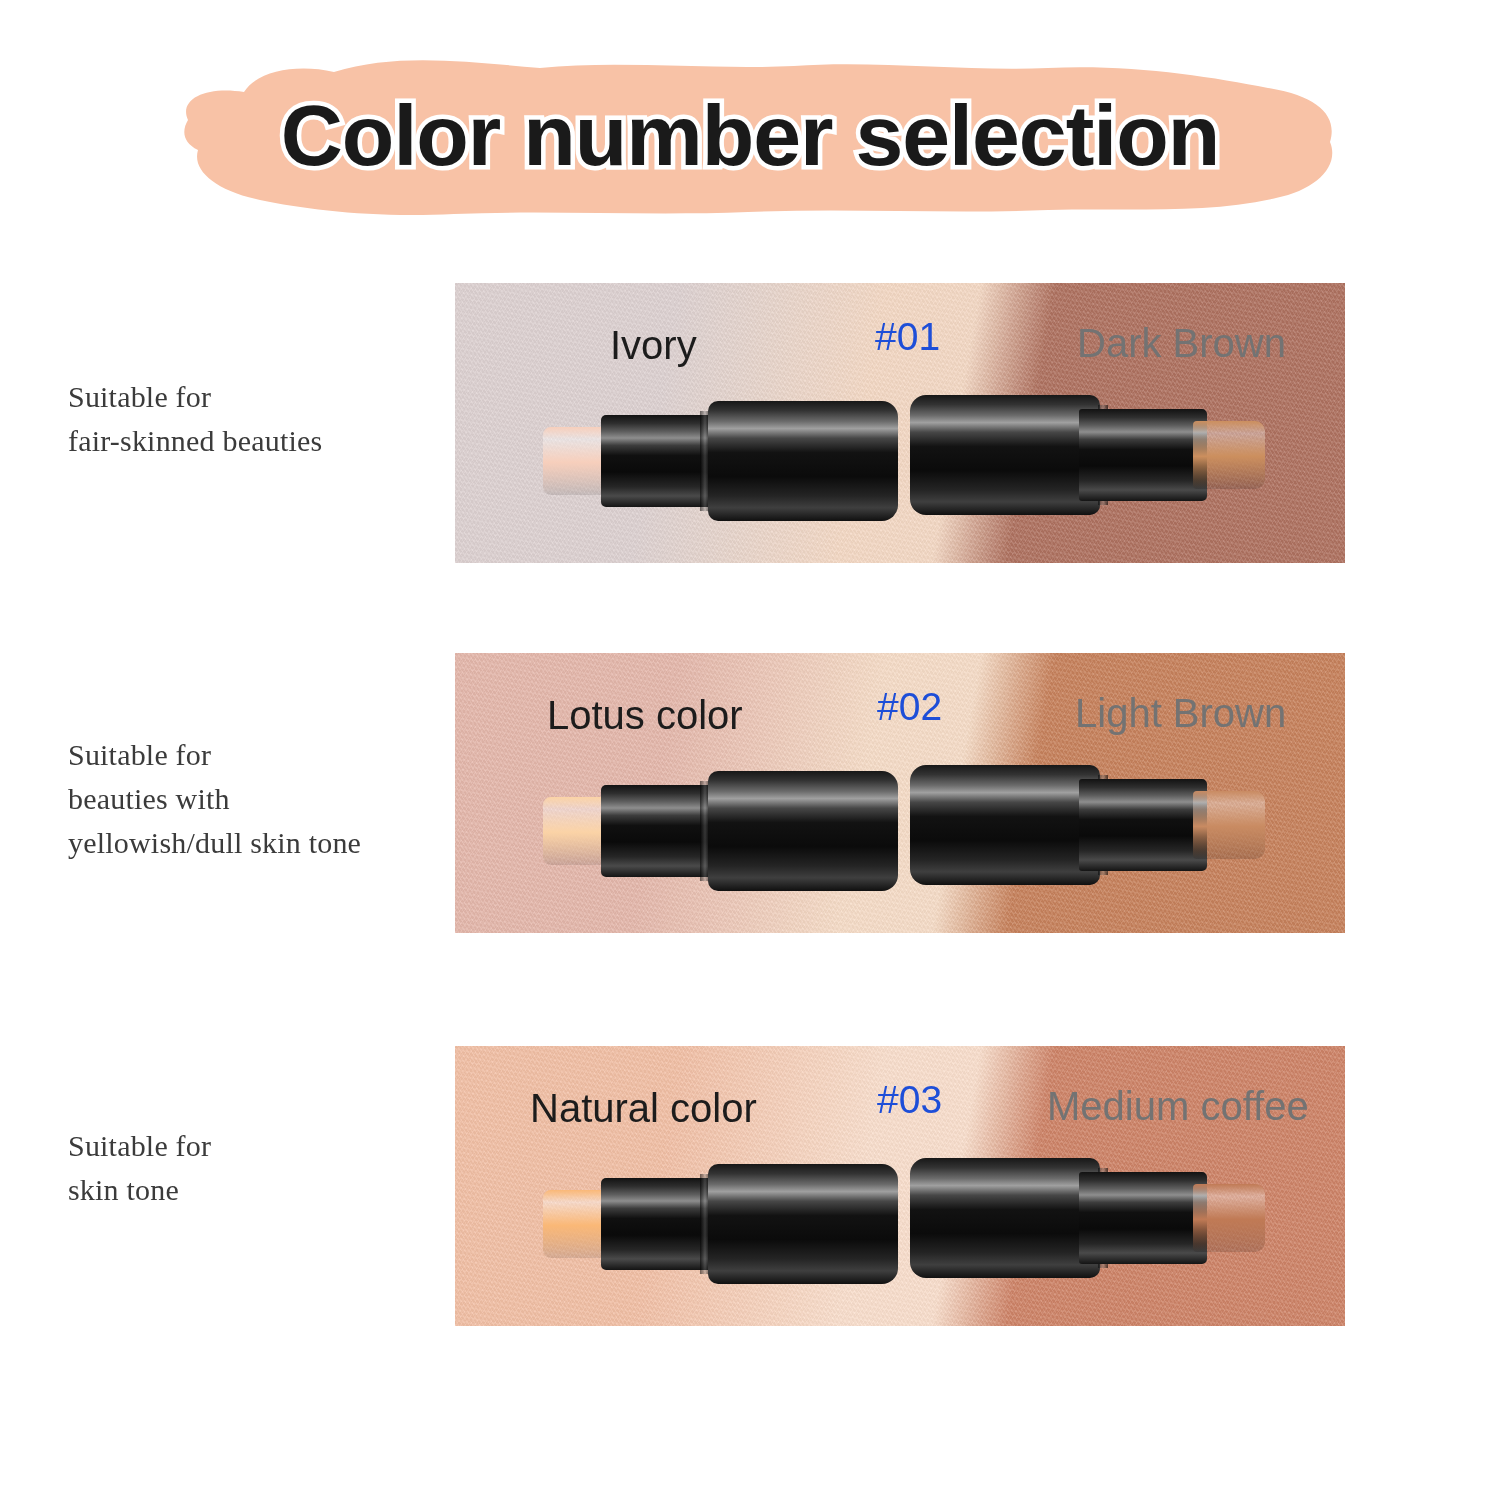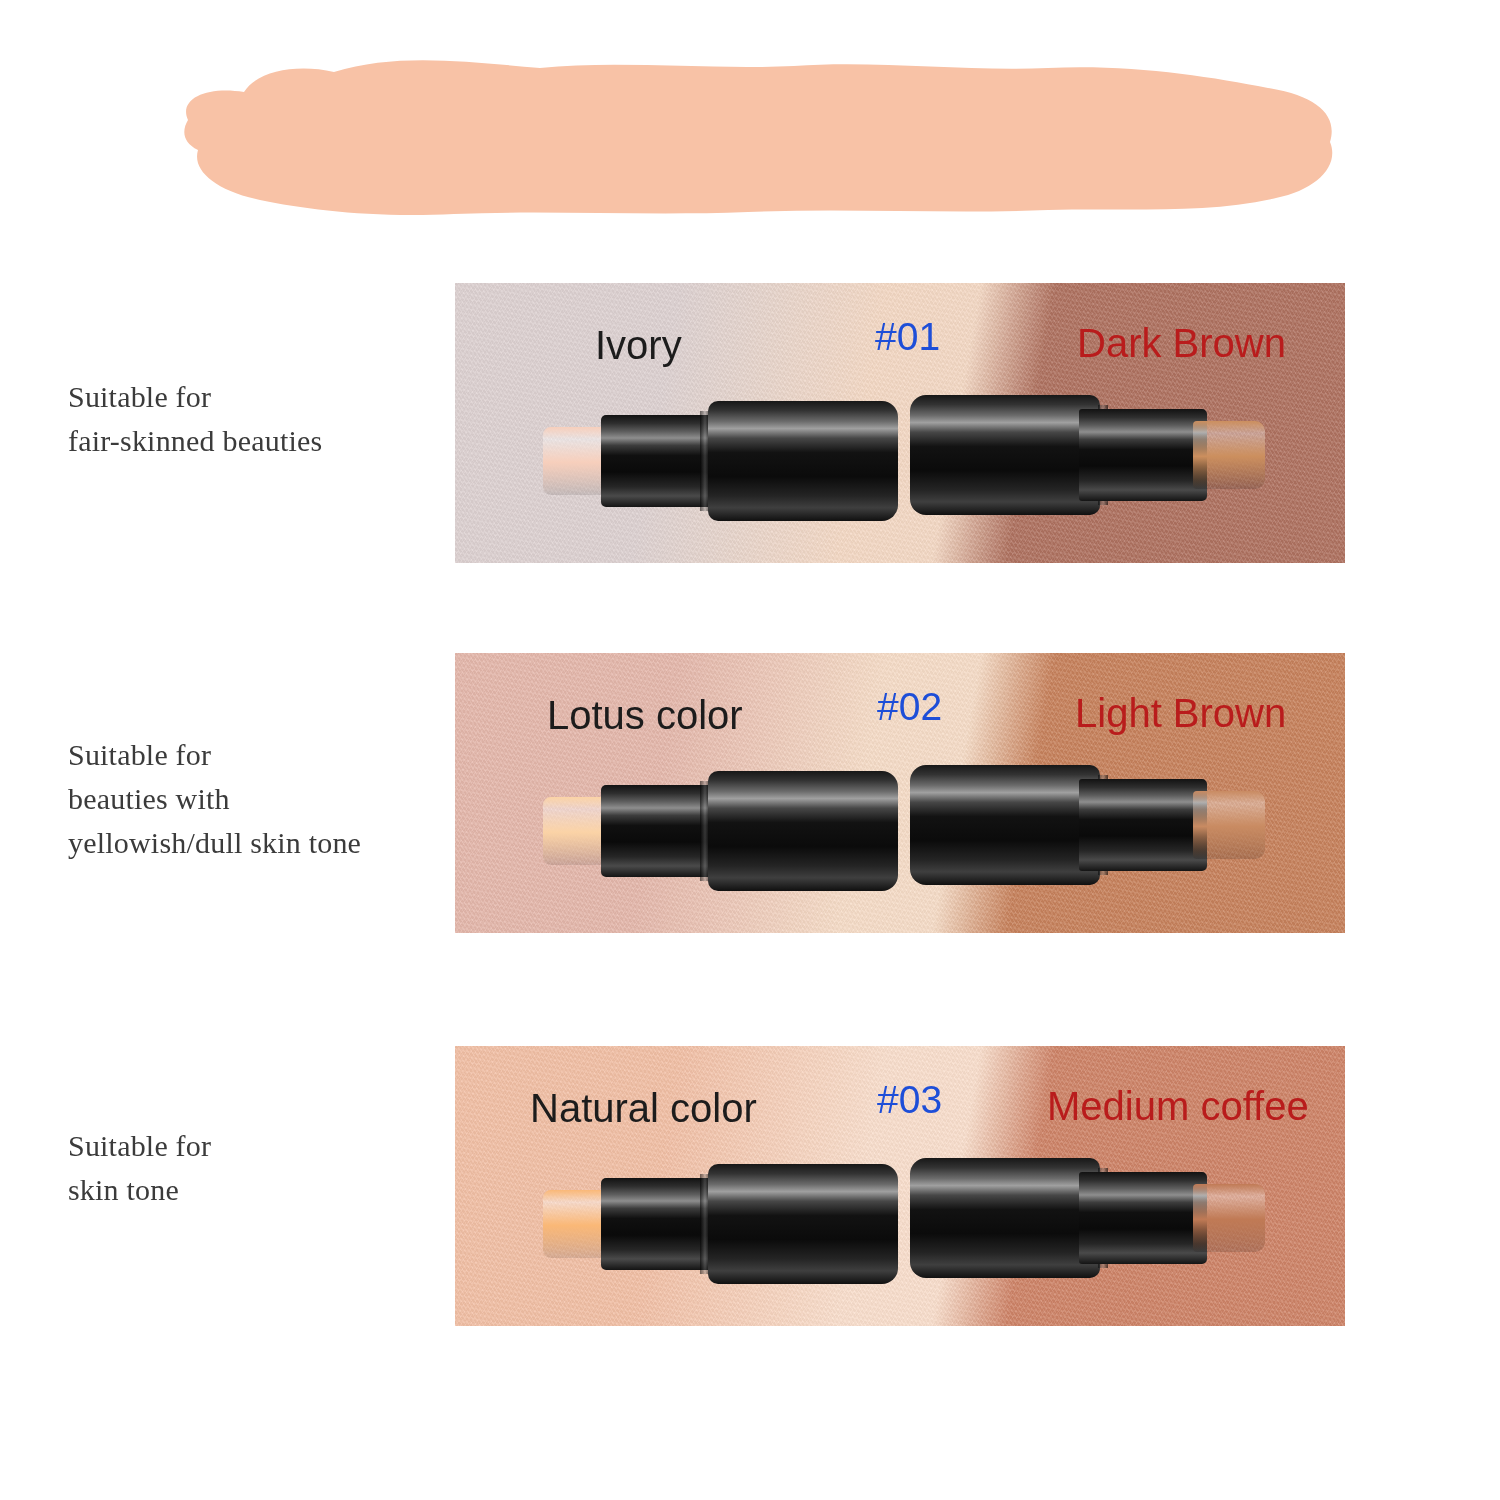--- a/index.html
+++ b/index.html
@@ -113,21 +113,21 @@
 
   
   .swatch-label {
     position: absolute;
     font-family: "Liberation Sans", sans-serif;
     font-size: 40px;
     white-space: nowrap;
   }
   .label-left  { color: #1c1c1c; }
   .label-num   { color: #1d4ed8; font-size: 39px; }
-  .label-right { color: #b91c1c; }
+  .label-right { color: #737373; }
 
   
   .stick {
     position: absolute;
     height: 120px;
   }
   .stick-left  { left: 88px; top: 118px; width: 355px; }
   .stick-right { left: 455px; top: 112px; width: 355px; }
 
   
@@ -198,34 +198,35 @@
         C 1170,38 1190,58 1182,84
         C 1192,108 1168,132 1128,140
         C 1060,156 980,150 900,152
         C 800,156 700,150 600,154
         C 500,158 400,152 306,156
         C 226,160 160,152 112,142
         C 66,132 44,112 50,92
         C 34,84 34,72 40,62 Z" fill="#f8c2a6"></path>
     </svg>
   </div>
+  <div class="title-text" style="color: rgb(26, 26, 26); -webkit-text-stroke: 9px rgb(255, 255, 255);">Color number selection</div>
 </div>
 
 <div class="row row-1">
   <div class="caption caption-1">
     <div>Suitable for</div>
     <div>fair-skinned beauties</div>
   </div>
 
   <div class="panel" id="panel-0">
     <div class="panel-bg" id="panelbg-0" style="background: linear-gradient(100deg, rgb(222, 210, 210) 0%, rgb(222, 210, 210) 24%, rgb(245, 217, 197) 46%, rgb(245, 217, 197) 56%, rgb(176, 114, 96) 64%, rgb(176, 114, 96) 100%);"></div>
     <div class="grain"></div>
     <div class="grain-soft"></div>
 
-    <div class="swatch-label label-left" style="left:140px; top:40px;">Ivory</div>
+    <div class="swatch-label label-left" style="left:155px; top:40px;">Ivory</div>
     <div class="swatch-label label-num" style="left:420px; top:32px;">#01</div>
     <div class="swatch-label label-right" style="left:622px; top:38px;">Dark Brown</div>
 
     <div class="stick stick-left">
       <div class="tip tip-l" id="tipL-0" style="background: linear-gradient(rgb(247, 207, 188) 0%, rgba(255, 255, 255, 0.38) 18%, rgb(247, 207, 188) 52%, rgba(0, 0, 0, 0.1) 100%);"></div>
       <div class="barrel barrel-l"></div>
       <div class="seam seam-l"></div>
       <div class="cap cap-l"></div>
     </div>
 

